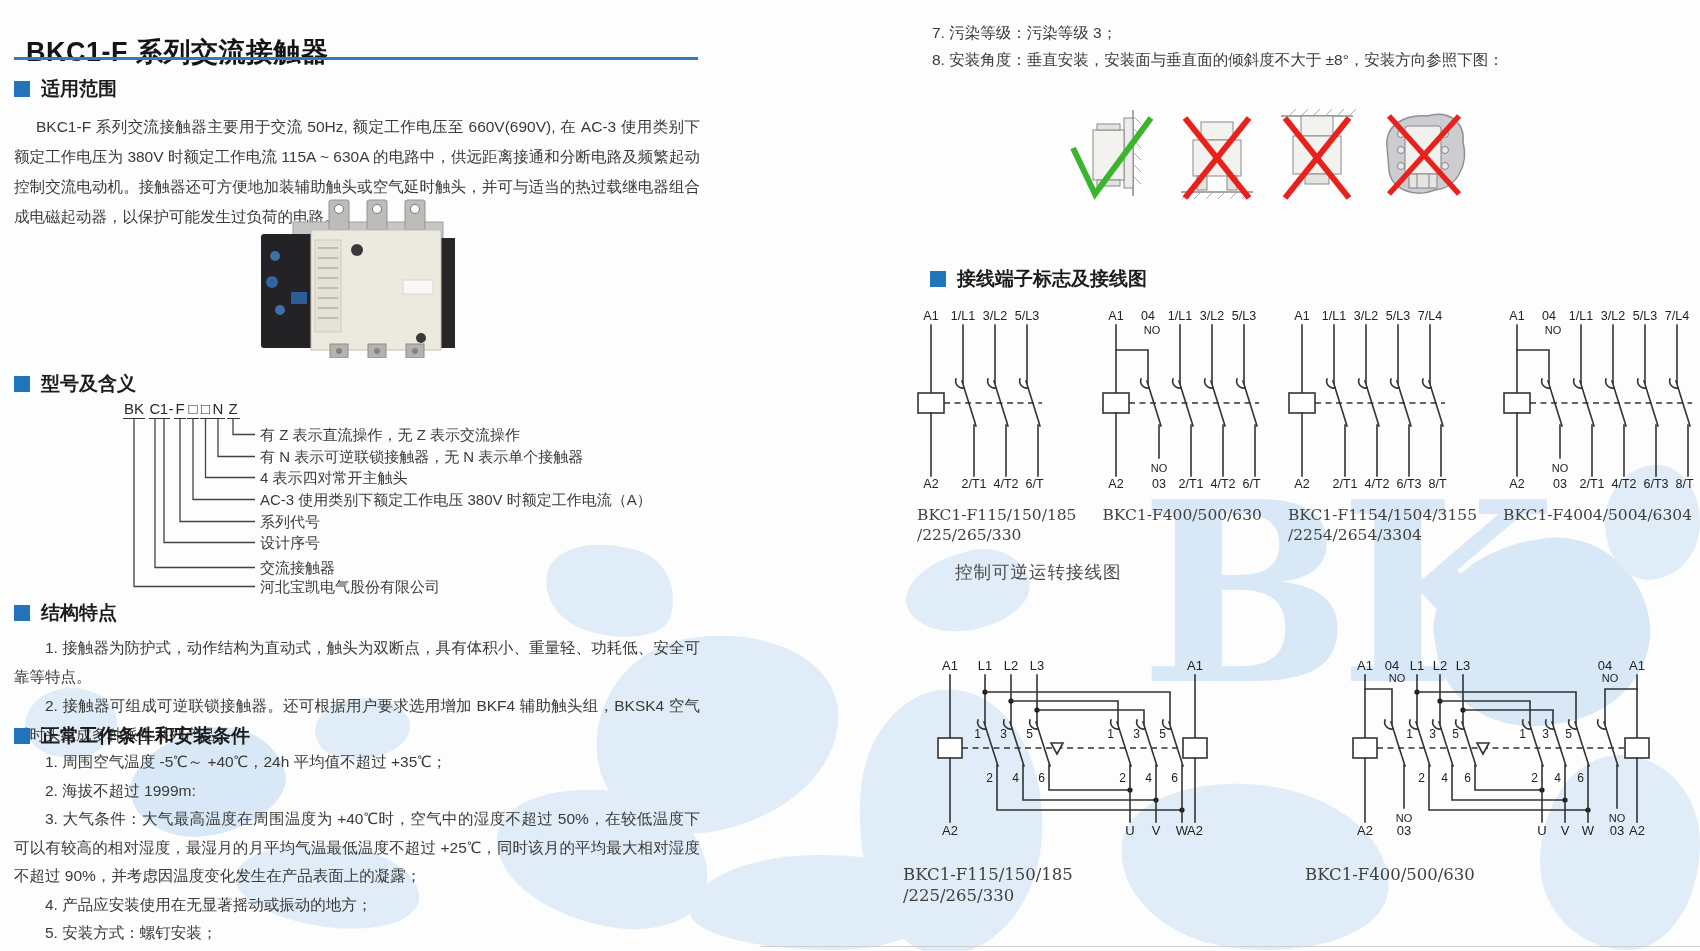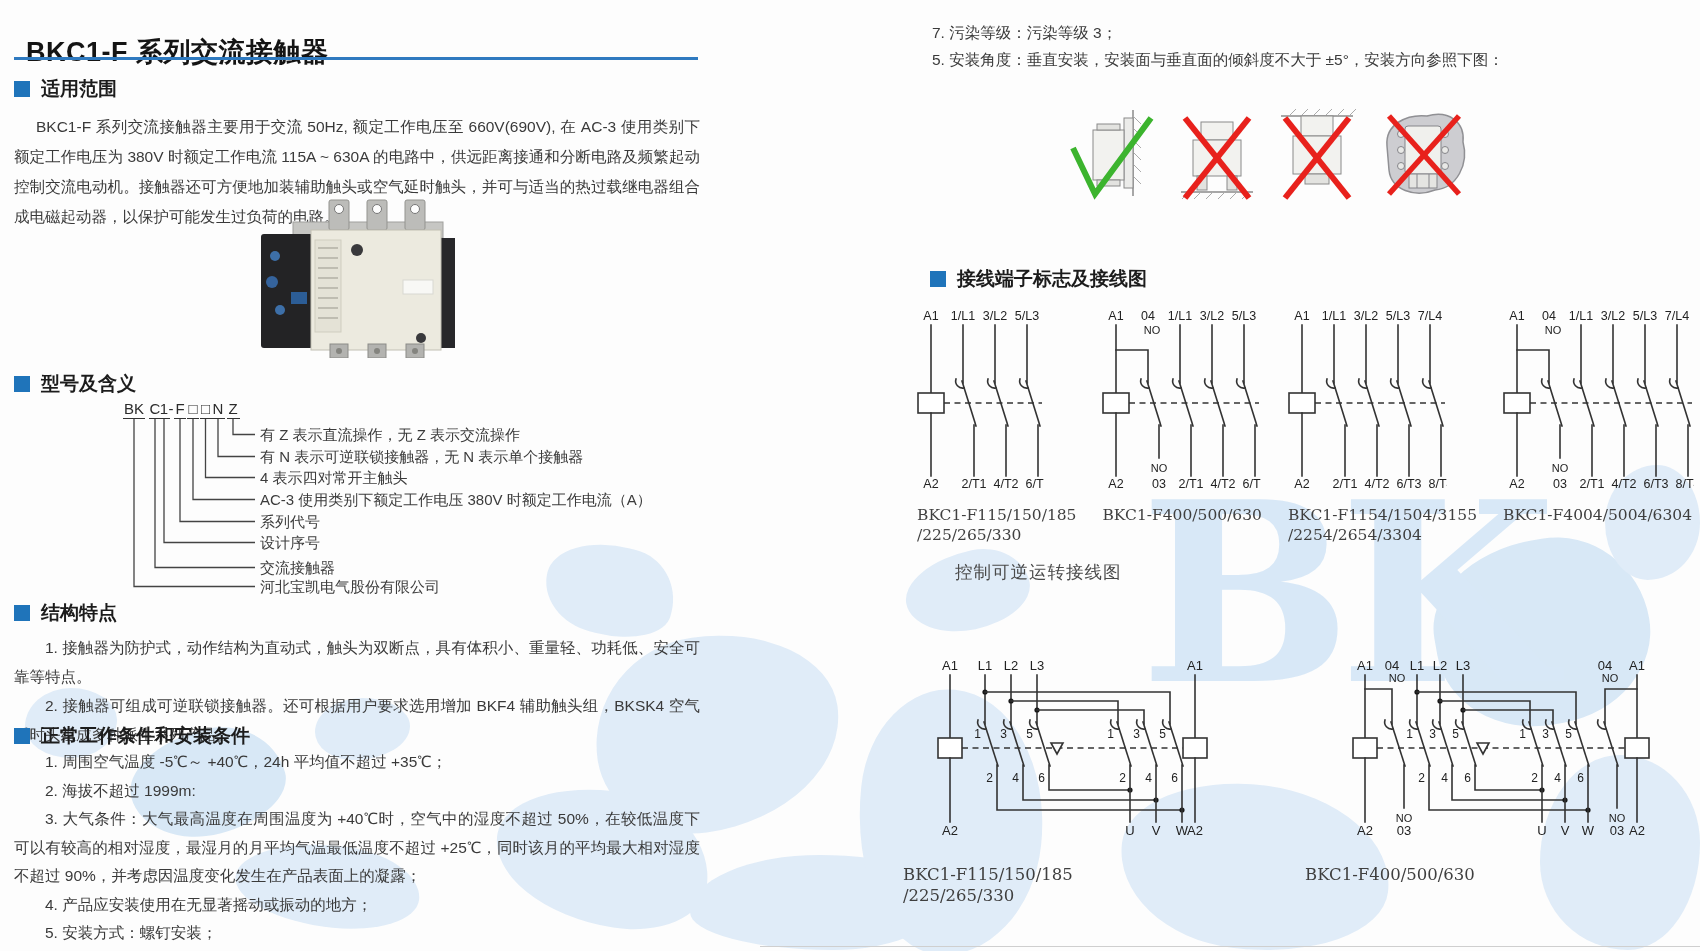--- a/index.html
+++ b/index.html
@@ -161,21 +161,21 @@
         <p style="line-height:28.5px">3. 大气条件：大气最高温度在周围温度为 +40℃时，空气中的湿度不超过 50%，在较低温度下可以有较高的相对湿度，最湿月的月平均气温最低温度不超过 +25℃，同时该月的平均最大相对湿度不超过 90%，并考虑因温度变化发生在产品表面上的凝露；</p>
         <p style="line-height:28.5px">4. 产品应安装使用在无显著摇动或振动的地方；</p>
         <p style="line-height:28.5px">5. 安装方式：螺钉安装；</p>
       </div>
     </div>
 
     <div class="col-right">
 
       <div class="install-list">
         <div>7. 污染等级：污染等级 3；</div>
-        <div>5. 安装角度：垂直安装，安装面与垂直面的倾斜度不大于 ±5°，安装方向参照下图：</div>
+        <div>8. 安装角度：垂直安装，安装面与垂直面的倾斜度不大于 ±8°，安装方向参照下图：</div>
       </div>
 
       <div class="pictos">
         <svg width="90" height="96" viewBox="0 0 90 96">
           <line x1="66" y1="4" x2="66" y2="90" stroke="#8a8a8a" stroke-width="1.5"></line>
           <g stroke="#ababab" stroke-width="1">
             <line x1="66" y1="10" x2="74" y2="18"></line>
               <line x1="66" y1="22" x2="74" y2="30"></line>
             <line x1="66" y1="34" x2="74" y2="42"></line>
               <line x1="66" y1="46" x2="74" y2="54"></line>

